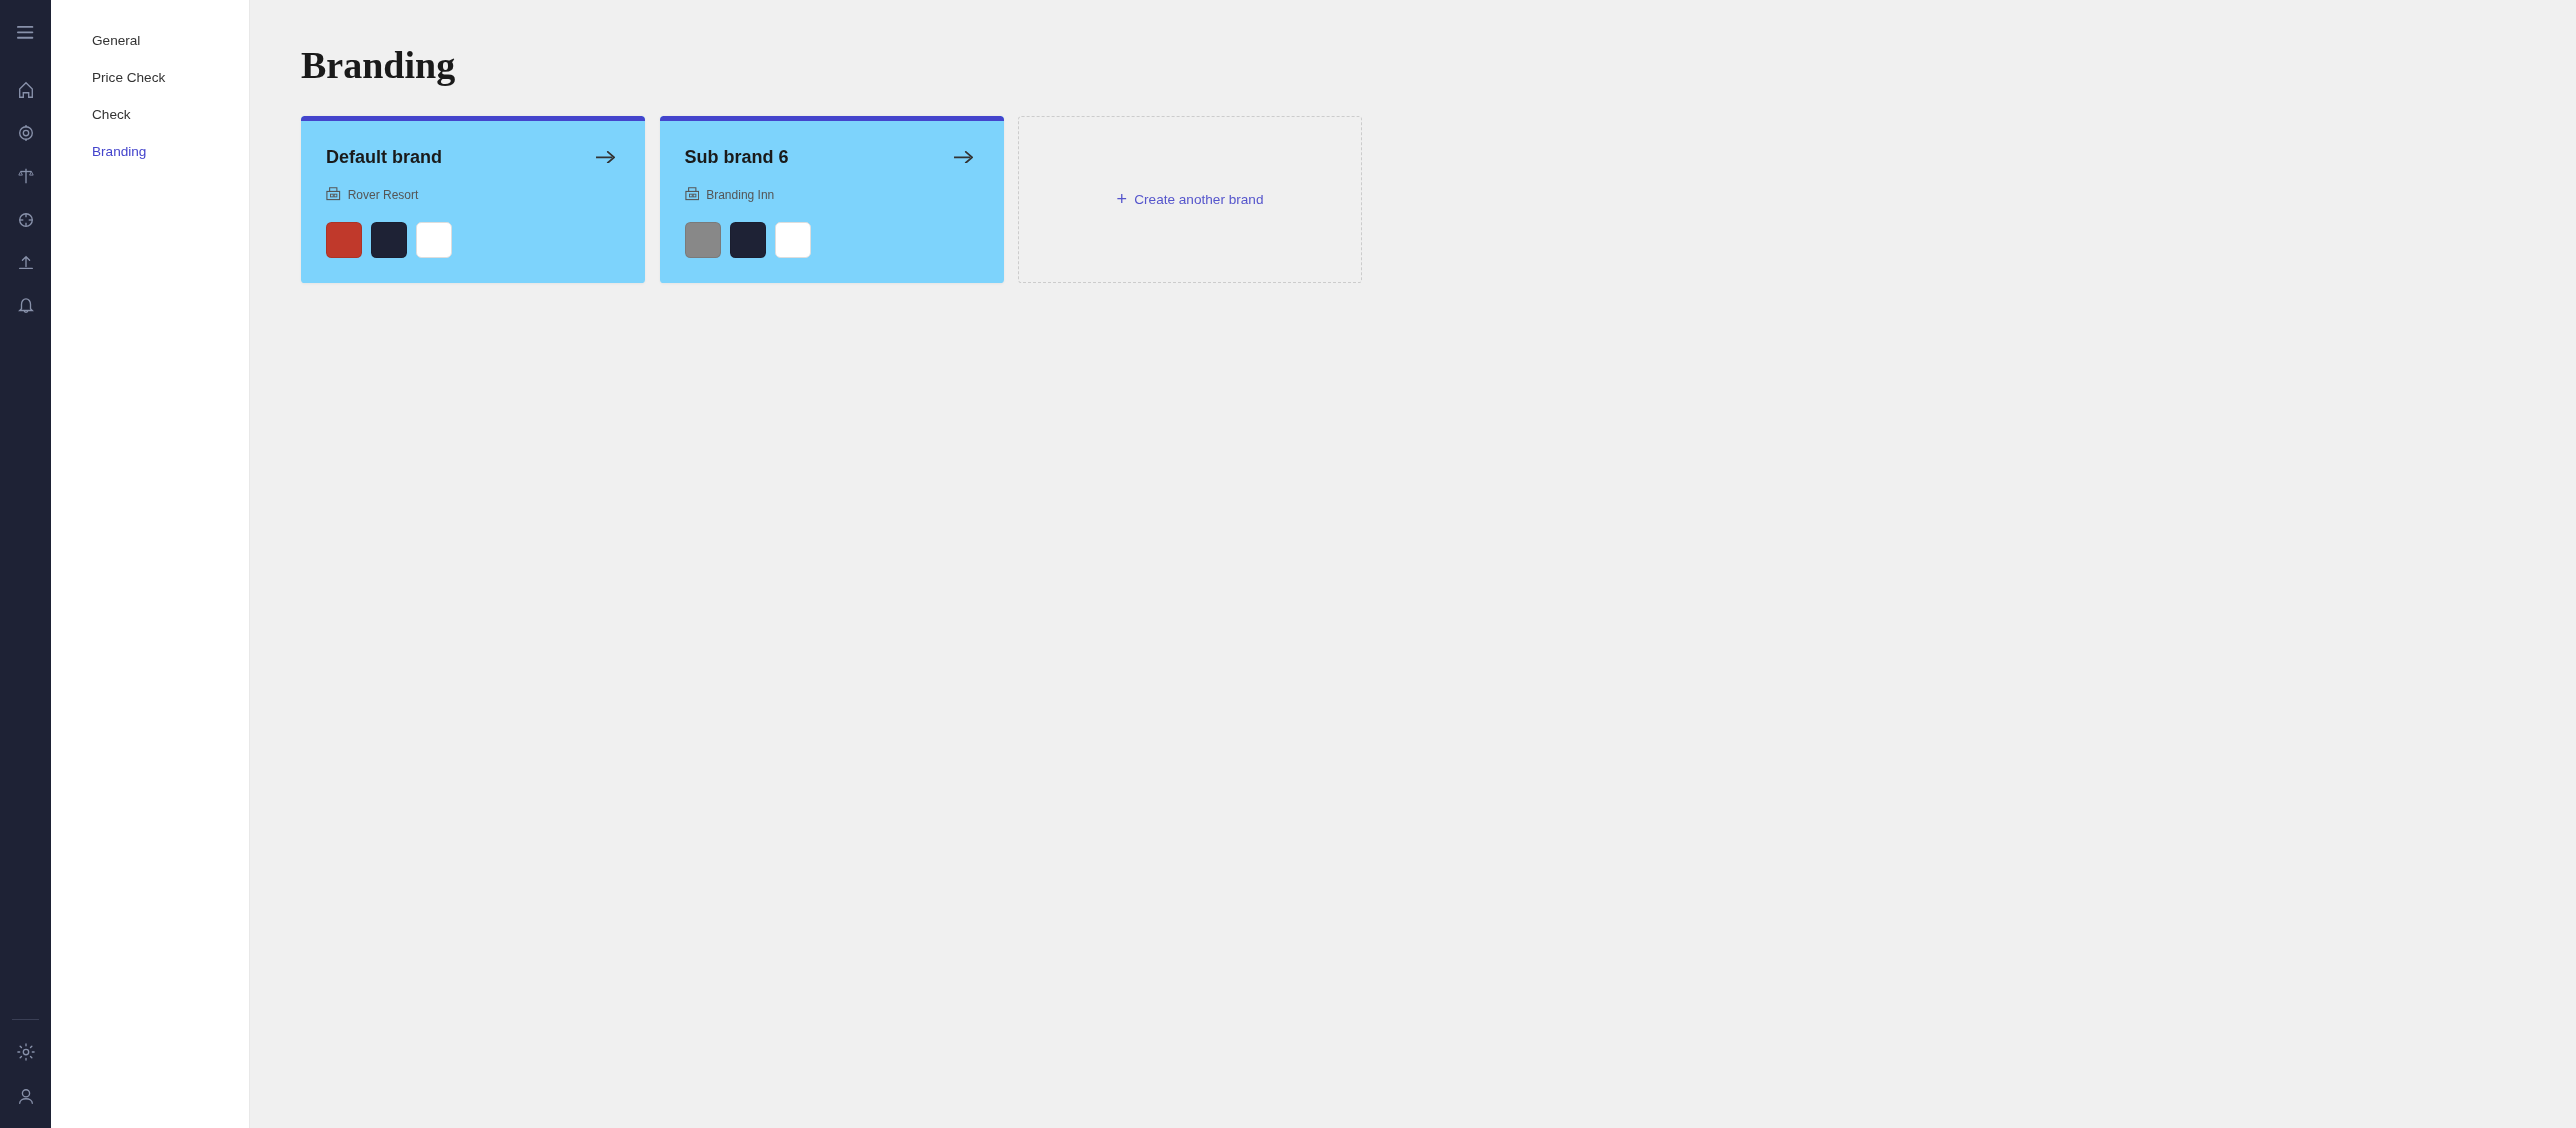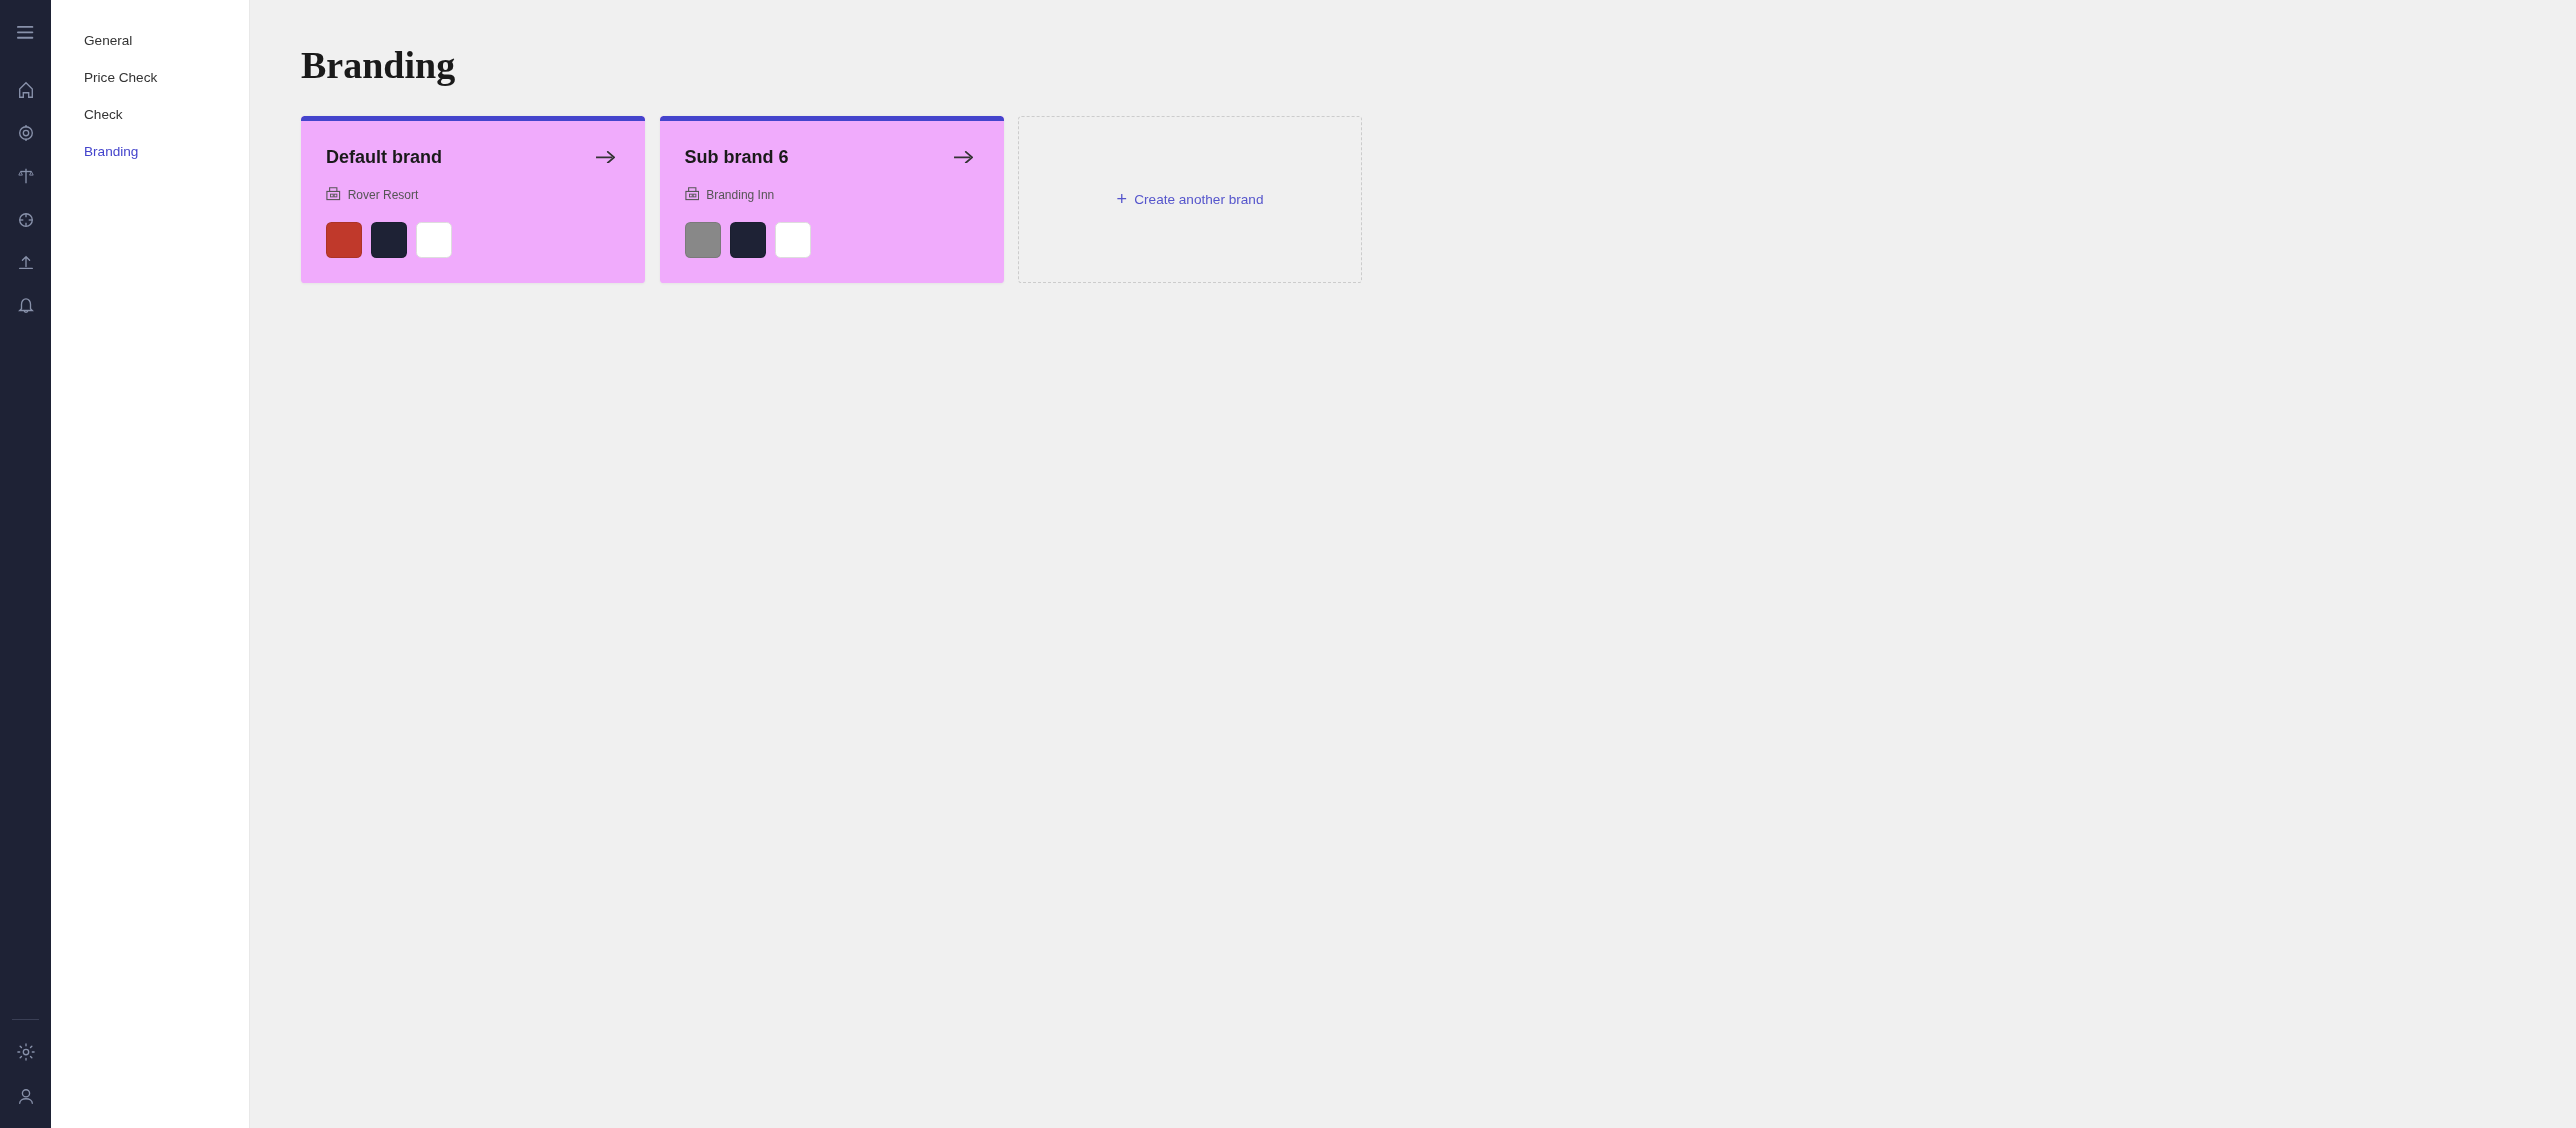--- a/index.html
+++ b/index.html
@@ -27,21 +27,21 @@
       border-radius: 5.4px;
       font-size: 16.3px;
     }
     .icon-sidebar .spacer { flex: 1; }
     .icon-sidebar .divider { width: 27px; height: 0.9px; background: #3a3f55; margin: 7.2px 0; }
 
     
     .text-sidebar {
       width: 199px;
       background: #fff;
-      padding: 22px 8px;
+      padding: 22px 16px;
       flex-shrink: 0;
       border-right: 0.9px solid #e8e8e8;
     }
     .text-sidebar .nav-item {
       padding: 11px 25px;
       font-size: 13.6px;
       color: #333;
       cursor: pointer;
     }
     .text-sidebar .nav-item.active { color: #4444cc; font-weight: 500; }
@@ -68,21 +68,21 @@
 
     
     .brands-container {
       display: flex;
       gap: 14.5px;
       flex-wrap: wrap;
     }
 
     
     .brand-card {
-      background: #f0abfc;
+      background: #7dd3fc;
       border-radius: 3.6px;
       width: 344px;
       overflow: hidden;
       box-shadow: 0 0.9px 2.7px rgba(0,0,0,0.05);
     }
     .brand-card .card-top-bar {
       height: 4.5px;
       background: #4444cc;
       border-radius: 3.6px 3.6px 0 0;
     }

